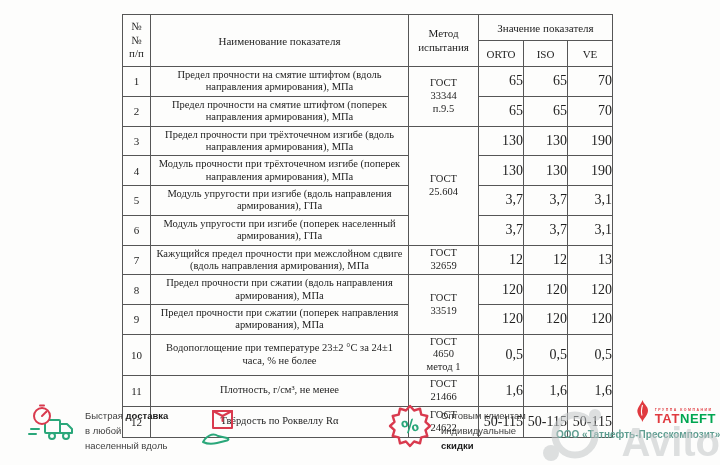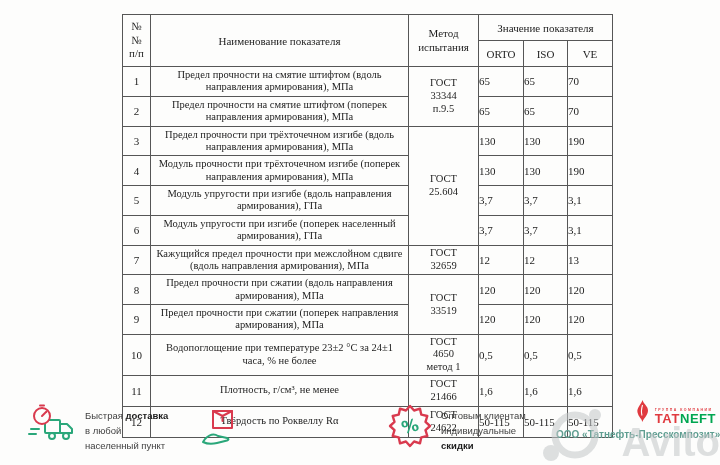--- a/index.html
+++ b/index.html
@@ -36,21 +36,21 @@
   col.c-iso   { width: 44px; }
   col.c-ve    { width: 45px; }
 
   th.hdr { font-size: 11px; text-align: center; padding: 2px; }
   th.hdr-num { white-space: pre-line; line-height: 1.25; }
   tr.hrow { height: 26px; }
 
   td.num   { text-align: center; font-size: 11px; }
   td.name  { text-align: center; font-size: 10.5px; line-height: 1.18; padding: 2px 5px; }
   td.meth  { text-align: center; font-size: 10.5px; line-height: 1.2; padding: 1px 14px; }
-  td.val   { text-align: left; font-size: 11px; }
+  td.val   { text-align: right; font-size: 14px; }
   tr.r    { height: 25px; }
   tr.r89  { height: 27px; }
   tr.rtall{ height: 31px; }
 
   
   .benefit {
     position: absolute; top: 404px;
     display: flex; align-items: flex-start; gap: 9px;
   }
   .benefit .txt {
@@ -233,21 +233,21 @@
       <g stroke="#d93a4e" fill="#fdfdfc" stroke-width="2" stroke-linecap="round">
         <circle cx="14" cy="12" r="8"></circle>
         <path d="M14 12 l4.5 -4.5"></path>
         <path d="M12 1.5 h4"></path>
       </g>
     </svg>
   </span>
   <div class="txt">
     <div><span>Быстрая </span><b>доставка</b></div>
     <div>в любой</div>
-    <div>населенный пункт</div>
+    <div>населенный вдоль</div>
   </div>
 </div>
 
 <div class="benefit b2">
   <span>
     <svg width="44" height="44" viewBox="0 0 44 44">
       <g stroke="#d93a4e" fill="none" stroke-width="2" stroke-linejoin="round" stroke-linecap="round">
         <rect x="13" y="7" width="19" height="17"></rect>
         <path d="M13 7 l9.5 5 l9.5 -5"></path>
         <path d="M22.5 12 v5"></path>

